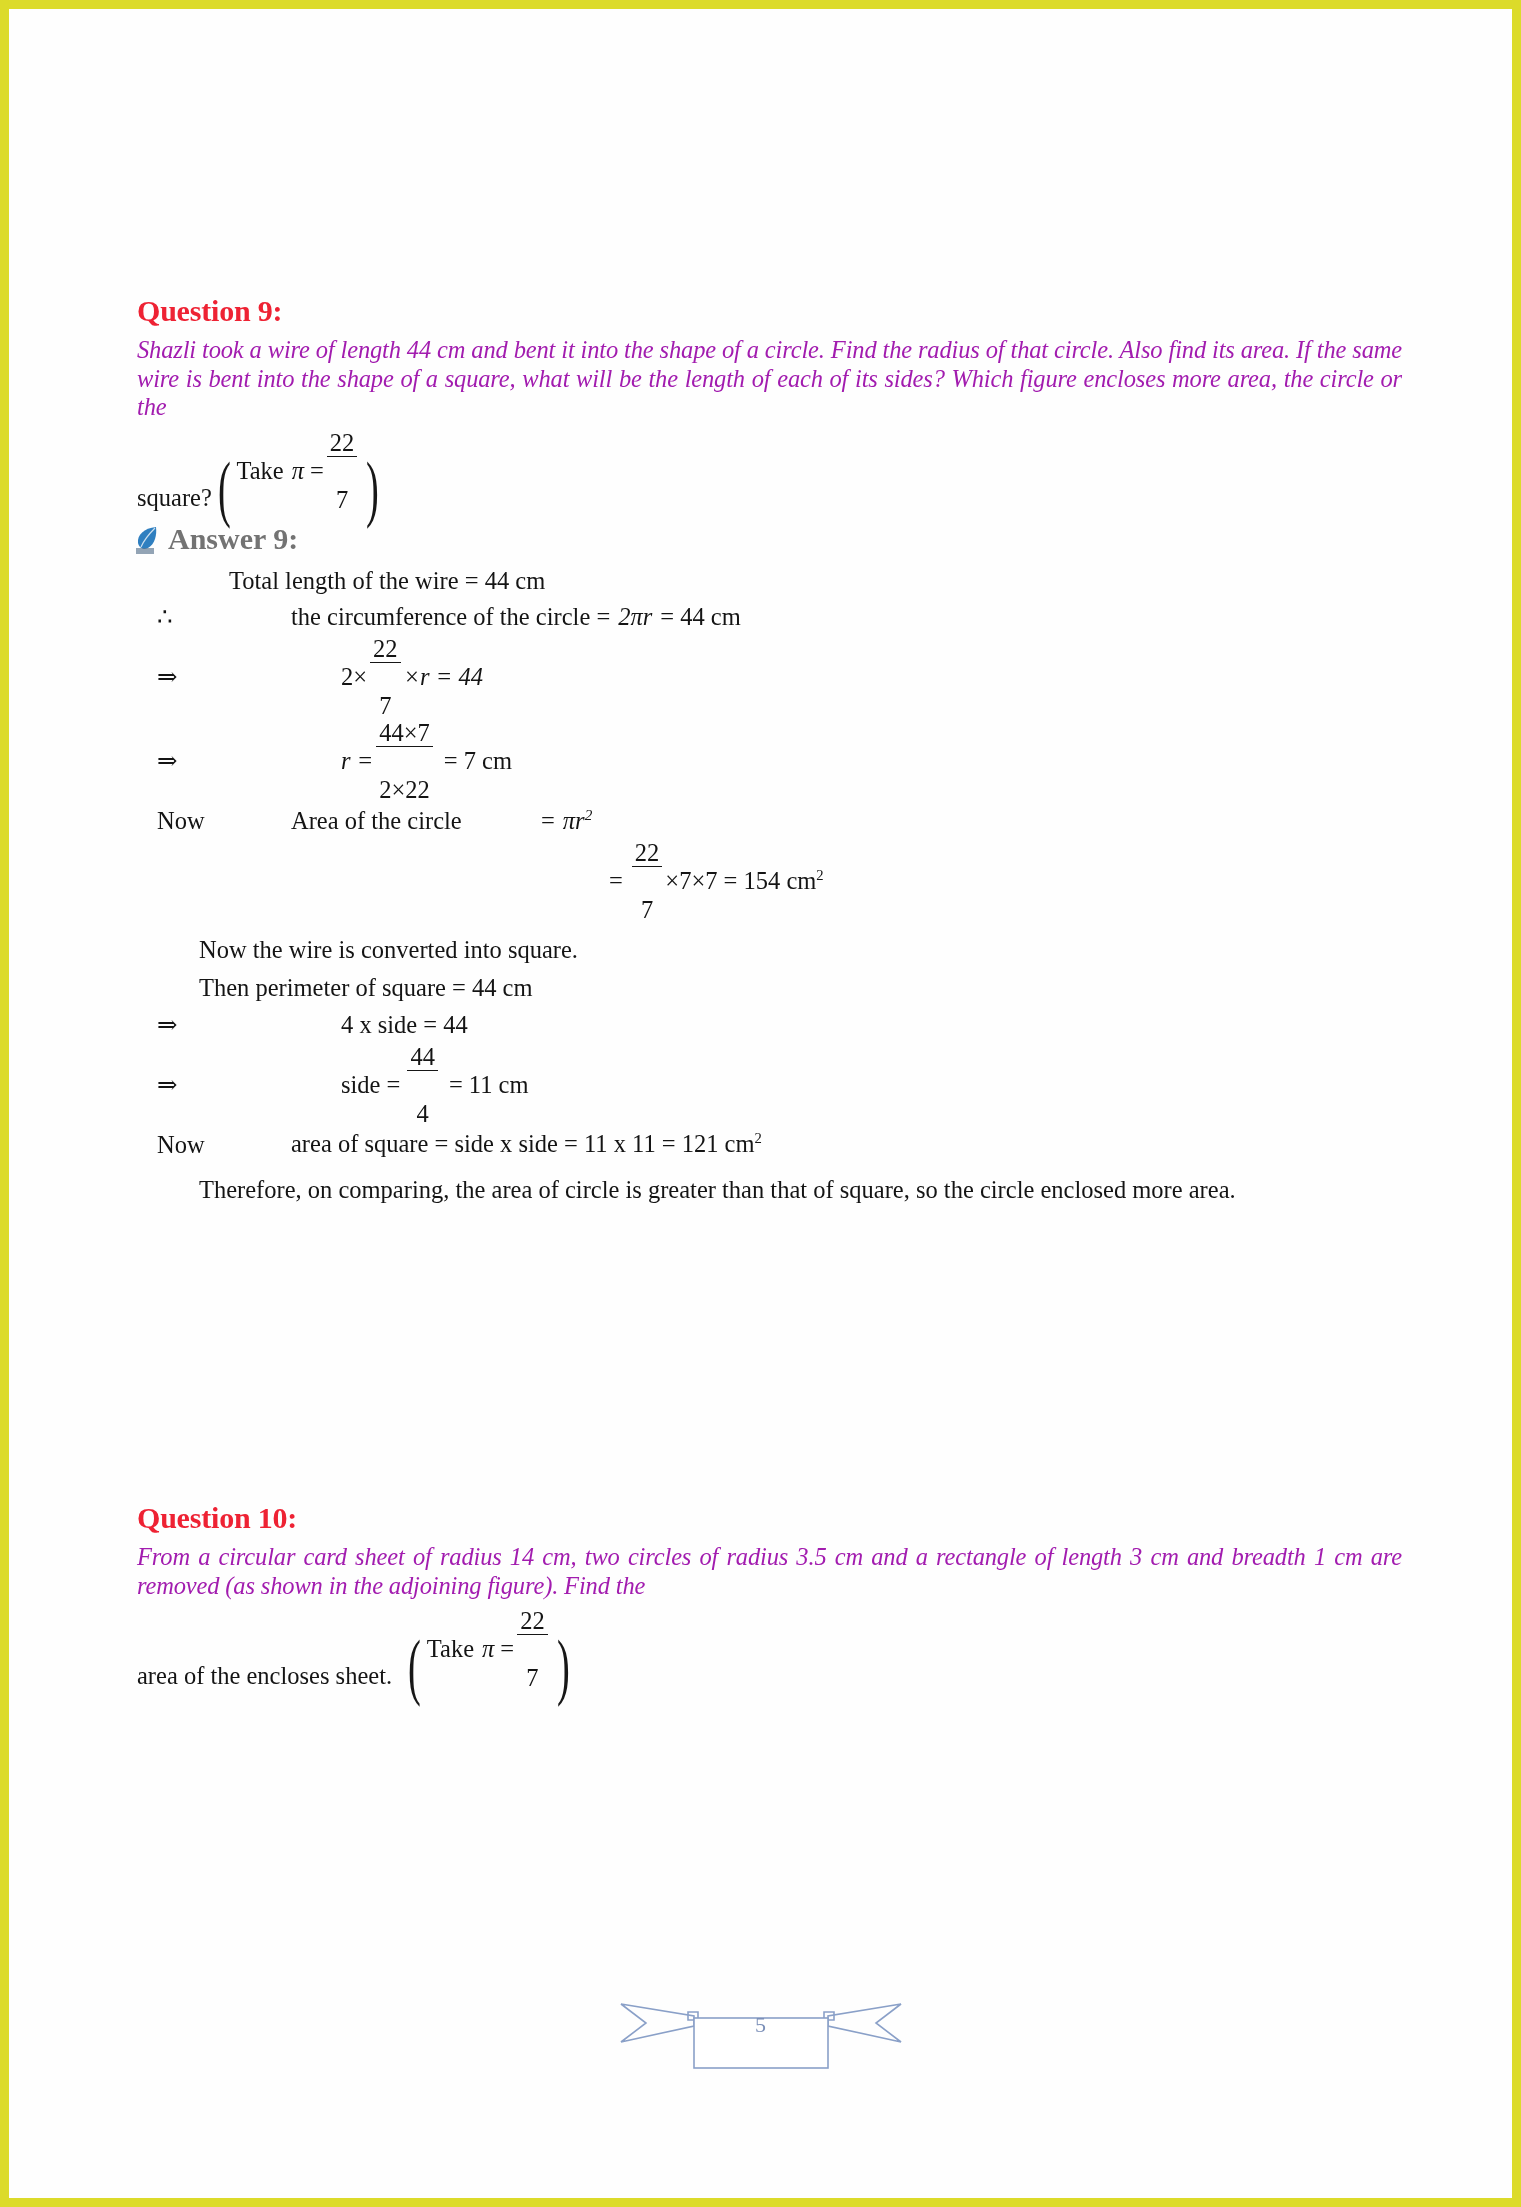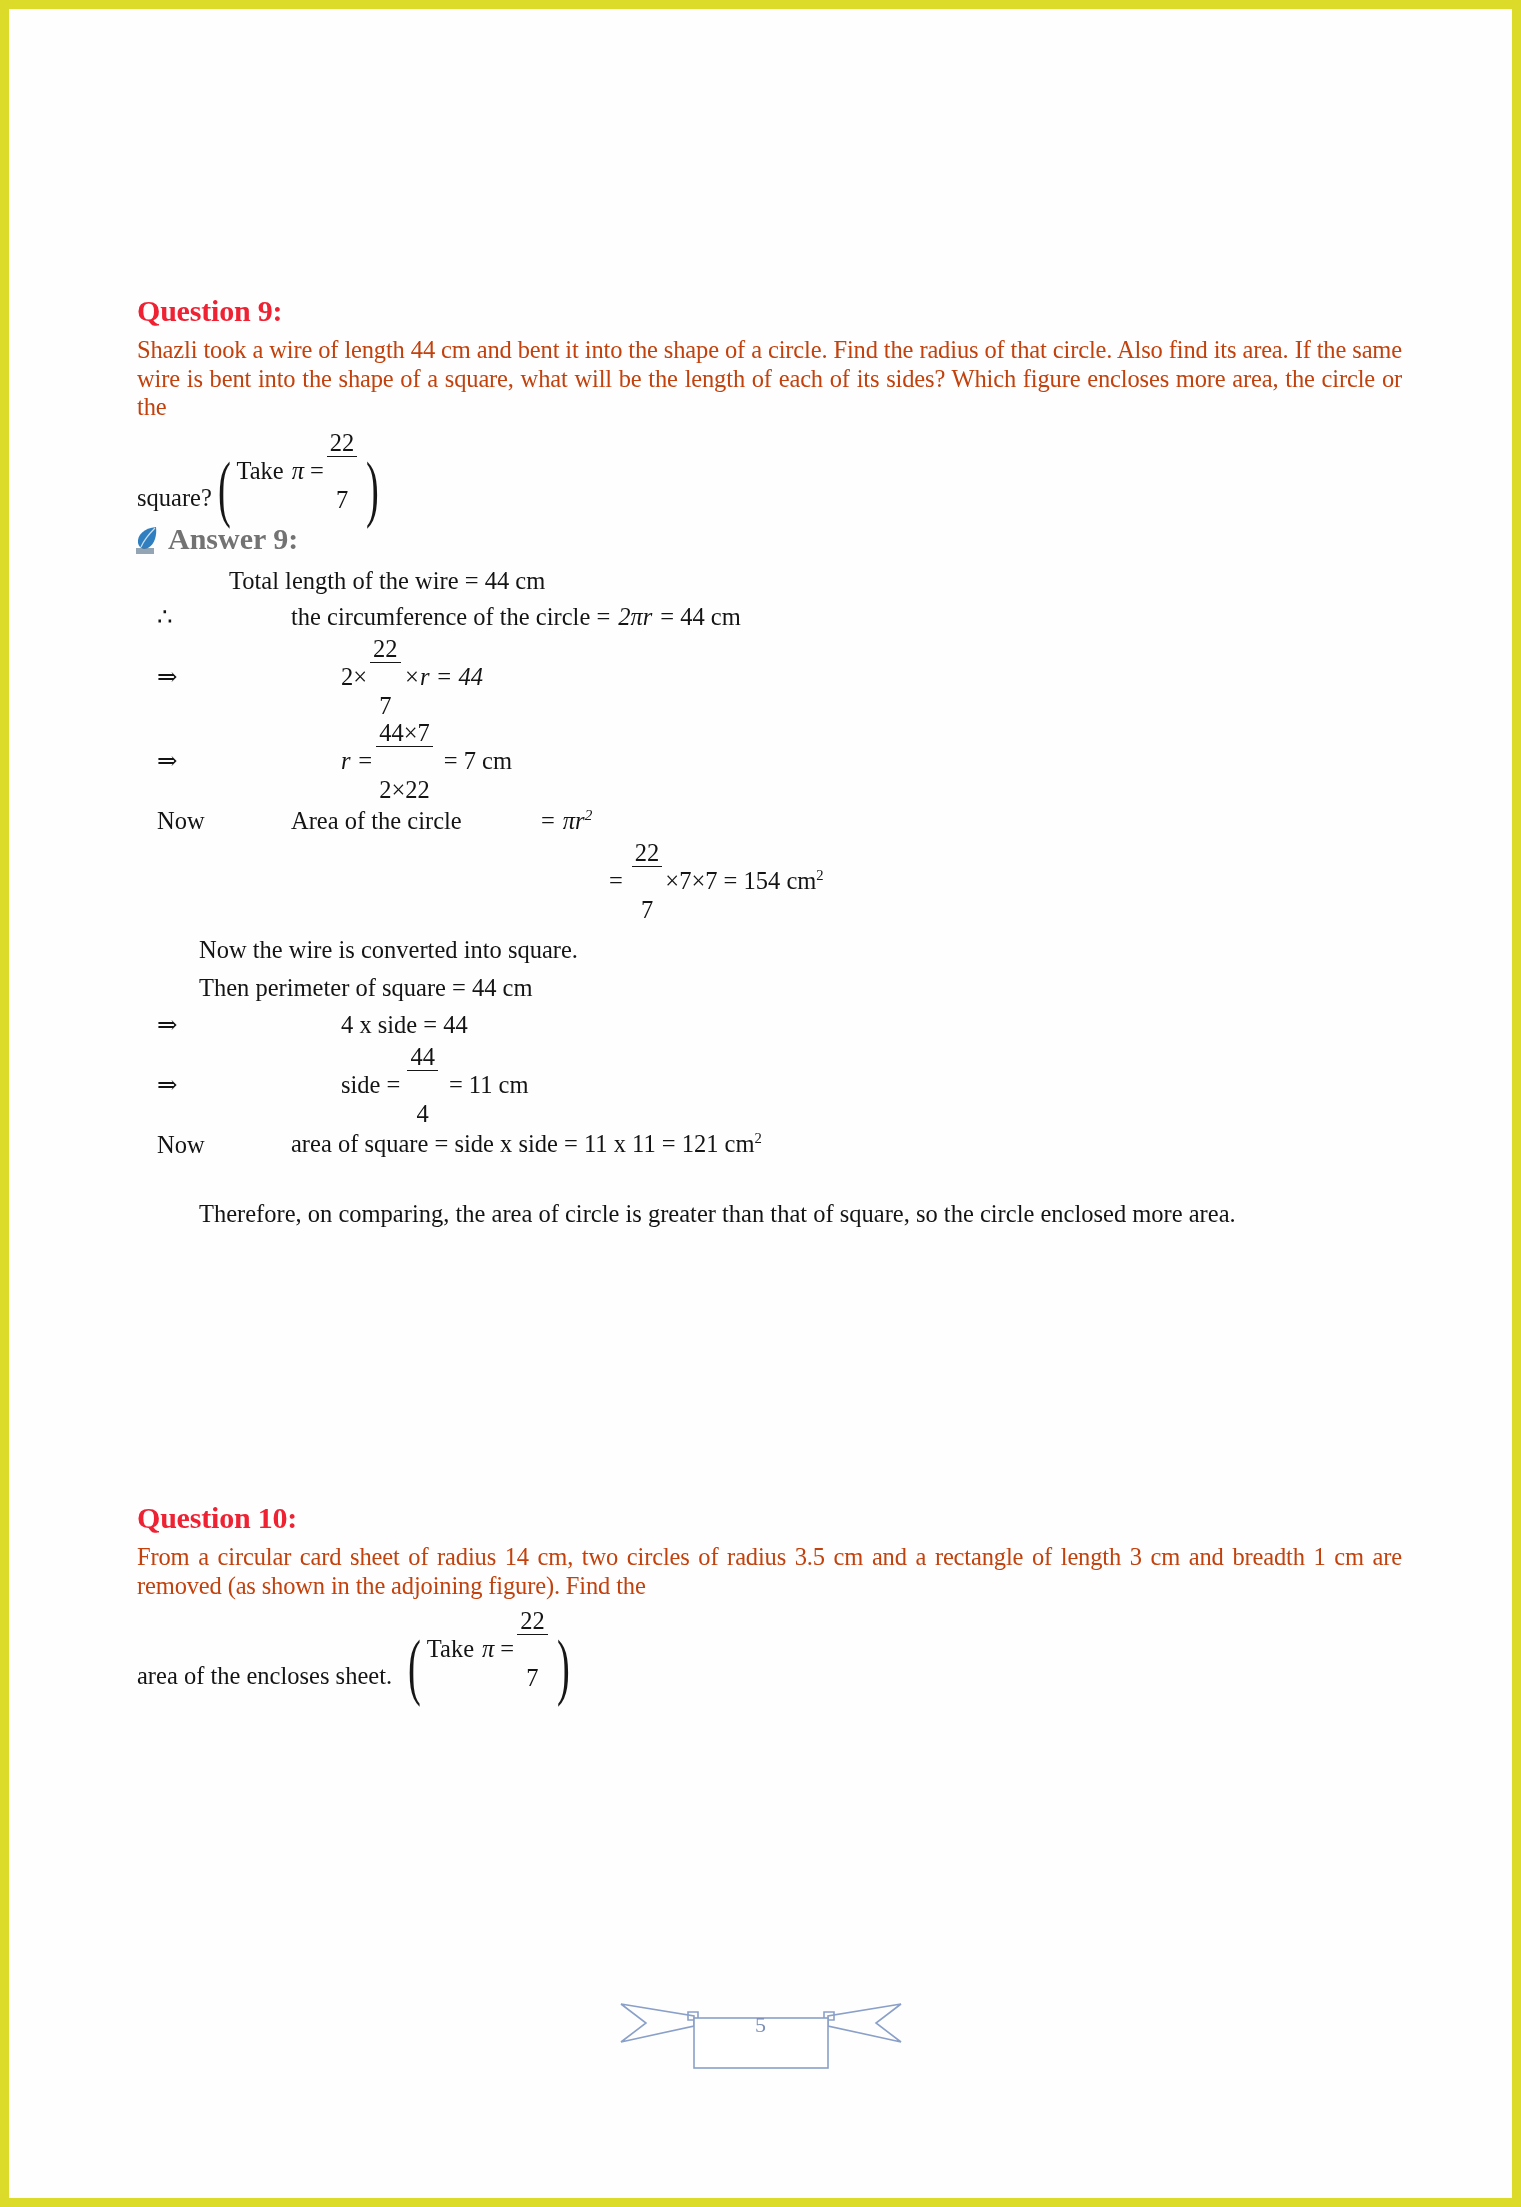--- a/index.html
+++ b/index.html
@@ -64,24 +64,25 @@
     height: 30px;
     flex: 0 0 auto;
     position: relative;
     top: 1px;
   }
 
   
   .q-body {
     font-size: 24.5px;
     line-height: 1.17;
-    color: #c2410c;
+    color: #a21caf;
     text-align: justify;
     margin: 0;
     letter-spacing: -0.15px;
+    font-style: italic;
   }
 
   .para-with-math {
     display: flex;
     align-items: flex-end;
     margin-top: 8px;
     font-size: 24.5px;
     color: #141414;
   }
 
@@ -145,21 +146,21 @@
     font-size: 24.5px;
     line-height: 1.3;
     color: #141414;
   }
   .gap-s { height: 10px; }
 
   .eq-lbl { min-width: 250px; display: inline-block; }
 
   
   .conclusion {
-    margin-top: 36px;
+    margin-top: 12px;
     padding-left: 62px;
     padding-right: 8px;
     font-size: 24.5px;
     line-height: 1.3;
     color: #141414;
     text-align: justify;
   }
 
   
   .q10 { position: absolute; left: 128px; top: 1492px; width: 1265px; }

